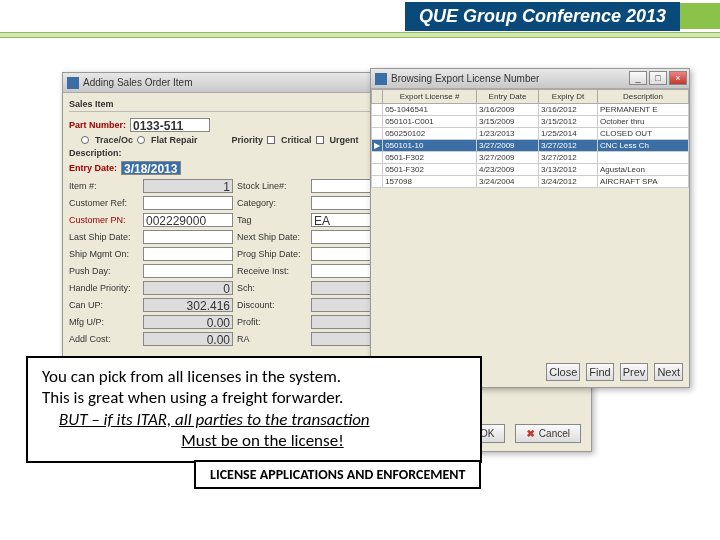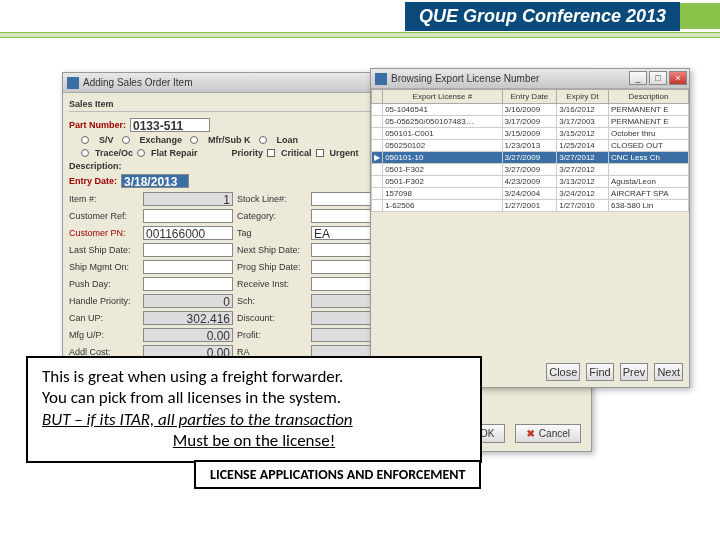--- a/index.html
+++ b/index.html
@@ -42,21 +42,21 @@
   .tbl { width: 100%; border-collapse: collapse; font-size: 8px; background: #fff; }
   .tbl th { background: #ece9d8; border: 1px solid #aaa; padding: 2px; font-weight: normal; position: relative; }
   .tbl td { border: 1px solid #ccc; padding: 1px 2px; white-space: nowrap; overflow: hidden; }
   .tbl tr.sel td { background: #3a6ea5; color: #fff; }
   .rowmark { width: 8px; }
   .winB .btnrow { position: absolute; bottom: 6px; right: 6px; display: flex; gap: 6px; }
   .smbtn { border: 1px solid #888; background: linear-gradient(#fafafa,#ddd); padding: 2px 2px; font-size: 11px; }
 
   
   .callout { position: absolute; left: 26px; top: 356px; width: 456px; background: #fff; border: 2px solid #000; padding: 8px 14px 10px; font-family: Calibri, Arial, sans-serif; font-size: 17px; line-height: 1.25; z-index: 20; }
-  .callout .last { text-decoration: underline; }
+  .callout .last { text-decoration: underline; margin-left: 17px; }
   .bottom-label { position: absolute; left: 194px; top: 460px; border: 2px solid #000; background: #fff; padding: 4px 14px; font-family: Calibri, Arial, sans-serif; font-size: 14px; font-weight: bold; z-index: 20; }
 </style>
 </head>
 <body>
 
 <div class="topbar">
   <div class="topbar-right">
     <div class="topbar-blue">QUE Group Conference 2013</div>
     <div class="topbar-green"></div>
   </div>
@@ -82,65 +82,55 @@
     </div>
     <div class="row" style="margin-top:6px">
       <span class="redlbl">Part Number:</span>
       <span class="inp" style="width:80px">0133-511</span>
       <span style="flex:1"></span>
       <span class="redlbl">Un-Ordered</span>
       <span class="inp" style="width:60px"></span>
       <span class="lbl" style="margin-left:8px">Condition</span>
       <span class="inp" style="width:30px"></span>
     </div>
-    <div class="row" style="gap:8px;margin-left:12px">
-      <span class="radio"></span>
-        <span class="lbl">S/V</span>
-      <span class="radio"></span>
-        <span class="lbl">Exchange</span>
-      <span class="radio"></span>
-        <span class="lbl">Mfr/Sub K</span>
-      <span class="radio"></span>
-        <span class="lbl">Loan</span>
-    </div>
     <div class="row" style="gap:4px;margin-left:12px">
       <span class="radio"></span>
         <span class="lbl">Trace/Oc</span>
       <span class="radio"></span>
         <span class="lbl">Flat Repair</span>
       <span style="margin-left:30px" class="lbl">Priority</span>
       <span class="chk"></span>
         <span class="lbl">Critical</span>
       <span class="chk"></span>
         <span class="lbl">Urgent</span>
     </div>
     <div class="row">
       <span class="lbl">Description:</span>
     </div>
     <div class="row">
       <span class="redlbl">Entry Date:</span>
-      <span class="inp" style="width:68px;background:#3a6ea5;color:#fff">3/18/2013</span>
+      <span class="inp" style="width:60px;background:#3a6ea5;color:#fff">3/18/2013</span>
     </div>
     <div class="fieldgrid" style="margin-top:4px">
       <span class="lbl">Item #:</span>
         <span class="inp grey numr">1</span>
       <span class="lbl">Stock Line#:</span>
         <span class="inp"></span>
       <span class="lbl">Avail:</span>
         <span class="inp grey"></span>
 
       <span class="lbl">Customer Ref:</span>
         <span class="inp"></span>
       <span class="lbl">Category:</span>
         <span class="inp"></span>
       <span class="lbl">Serialized</span>
         <span class="inp grey"></span>
 
       <span class="redlbl">Customer PN:</span>
-        <span class="inp">001166000</span>
+        <span class="inp">002229000</span>
       <span class="lbl">Tag</span>
         <span class="inp">EA</span>
       <span class="lbl">M/H</span>
         <span class="inp grey"></span>
 
       <span class="lbl">Last Ship Date:</span>
         <span class="inp"></span>
       <span class="lbl">Next Ship Date:</span>
         <span class="inp"></span>
       <span class="lbl">Cust Ship Date:</span>
@@ -227,27 +217,20 @@
       <tbody id="lic-body">
           <tr>
             <td class="rowmark"></td>
             <td>05-1046541</td>
             <td>3/16/2009</td>
             <td>3/16/2012</td>
             <td>PERMANENT E</td>
           </tr>
           <tr>
             <td class="rowmark"></td>
-            <td>05-056250/050107483…</td>
-            <td>3/17/2009</td>
-            <td>3/17/2003</td>
-            <td>PERMANENT E</td>
-          </tr>
-          <tr>
-            <td class="rowmark"></td>
             <td>050101-C001</td>
             <td>3/15/2009</td>
             <td>3/15/2012</td>
             <td>October thru</td>
           </tr>
           <tr>
             <td class="rowmark"></td>
             <td>050250102</td>
             <td>1/23/2013</td>
             <td>1/25/2014</td>
@@ -274,39 +257,32 @@
             <td>3/13/2012</td>
             <td>Agusta/Leon</td>
           </tr>
           <tr>
             <td class="rowmark"></td>
             <td>157098</td>
             <td>3/24/2004</td>
             <td>3/24/2012</td>
             <td>AIRCRAFT SPA</td>
           </tr>
-          <tr>
-            <td class="rowmark"></td>
-            <td>1-62506</td>
-            <td>1/27/2001</td>
-            <td>1/27/2010</td>
-            <td>638-580 Lin</td>
-          </tr>
         </tbody>
     </table>
   </div>
   <div class="btnrow">
     <div class="smbtn">Close</div>
     <div class="smbtn">Find</div>
     <div class="smbtn">Prev</div>
     <div class="smbtn">Next</div>
   </div>
 </div>
 
 <div class="callout">
+  <div>You can pick from all licenses in the system.</div>
   <div>This is great when using a freight forwarder.</div>
-  <div>You can pick from all licenses in the system.</div>
   <div class="last">
     <span style="font-style:italic">BUT – if its ITAR, all parties to the transaction</span>
   </div>
   <div class="last" style="text-align:center">Must be on the license!</div>
 </div>
 <div class="bottom-label">LICENSE APPLICATIONS AND ENFORCEMENT</div>
 
 </body></html>

